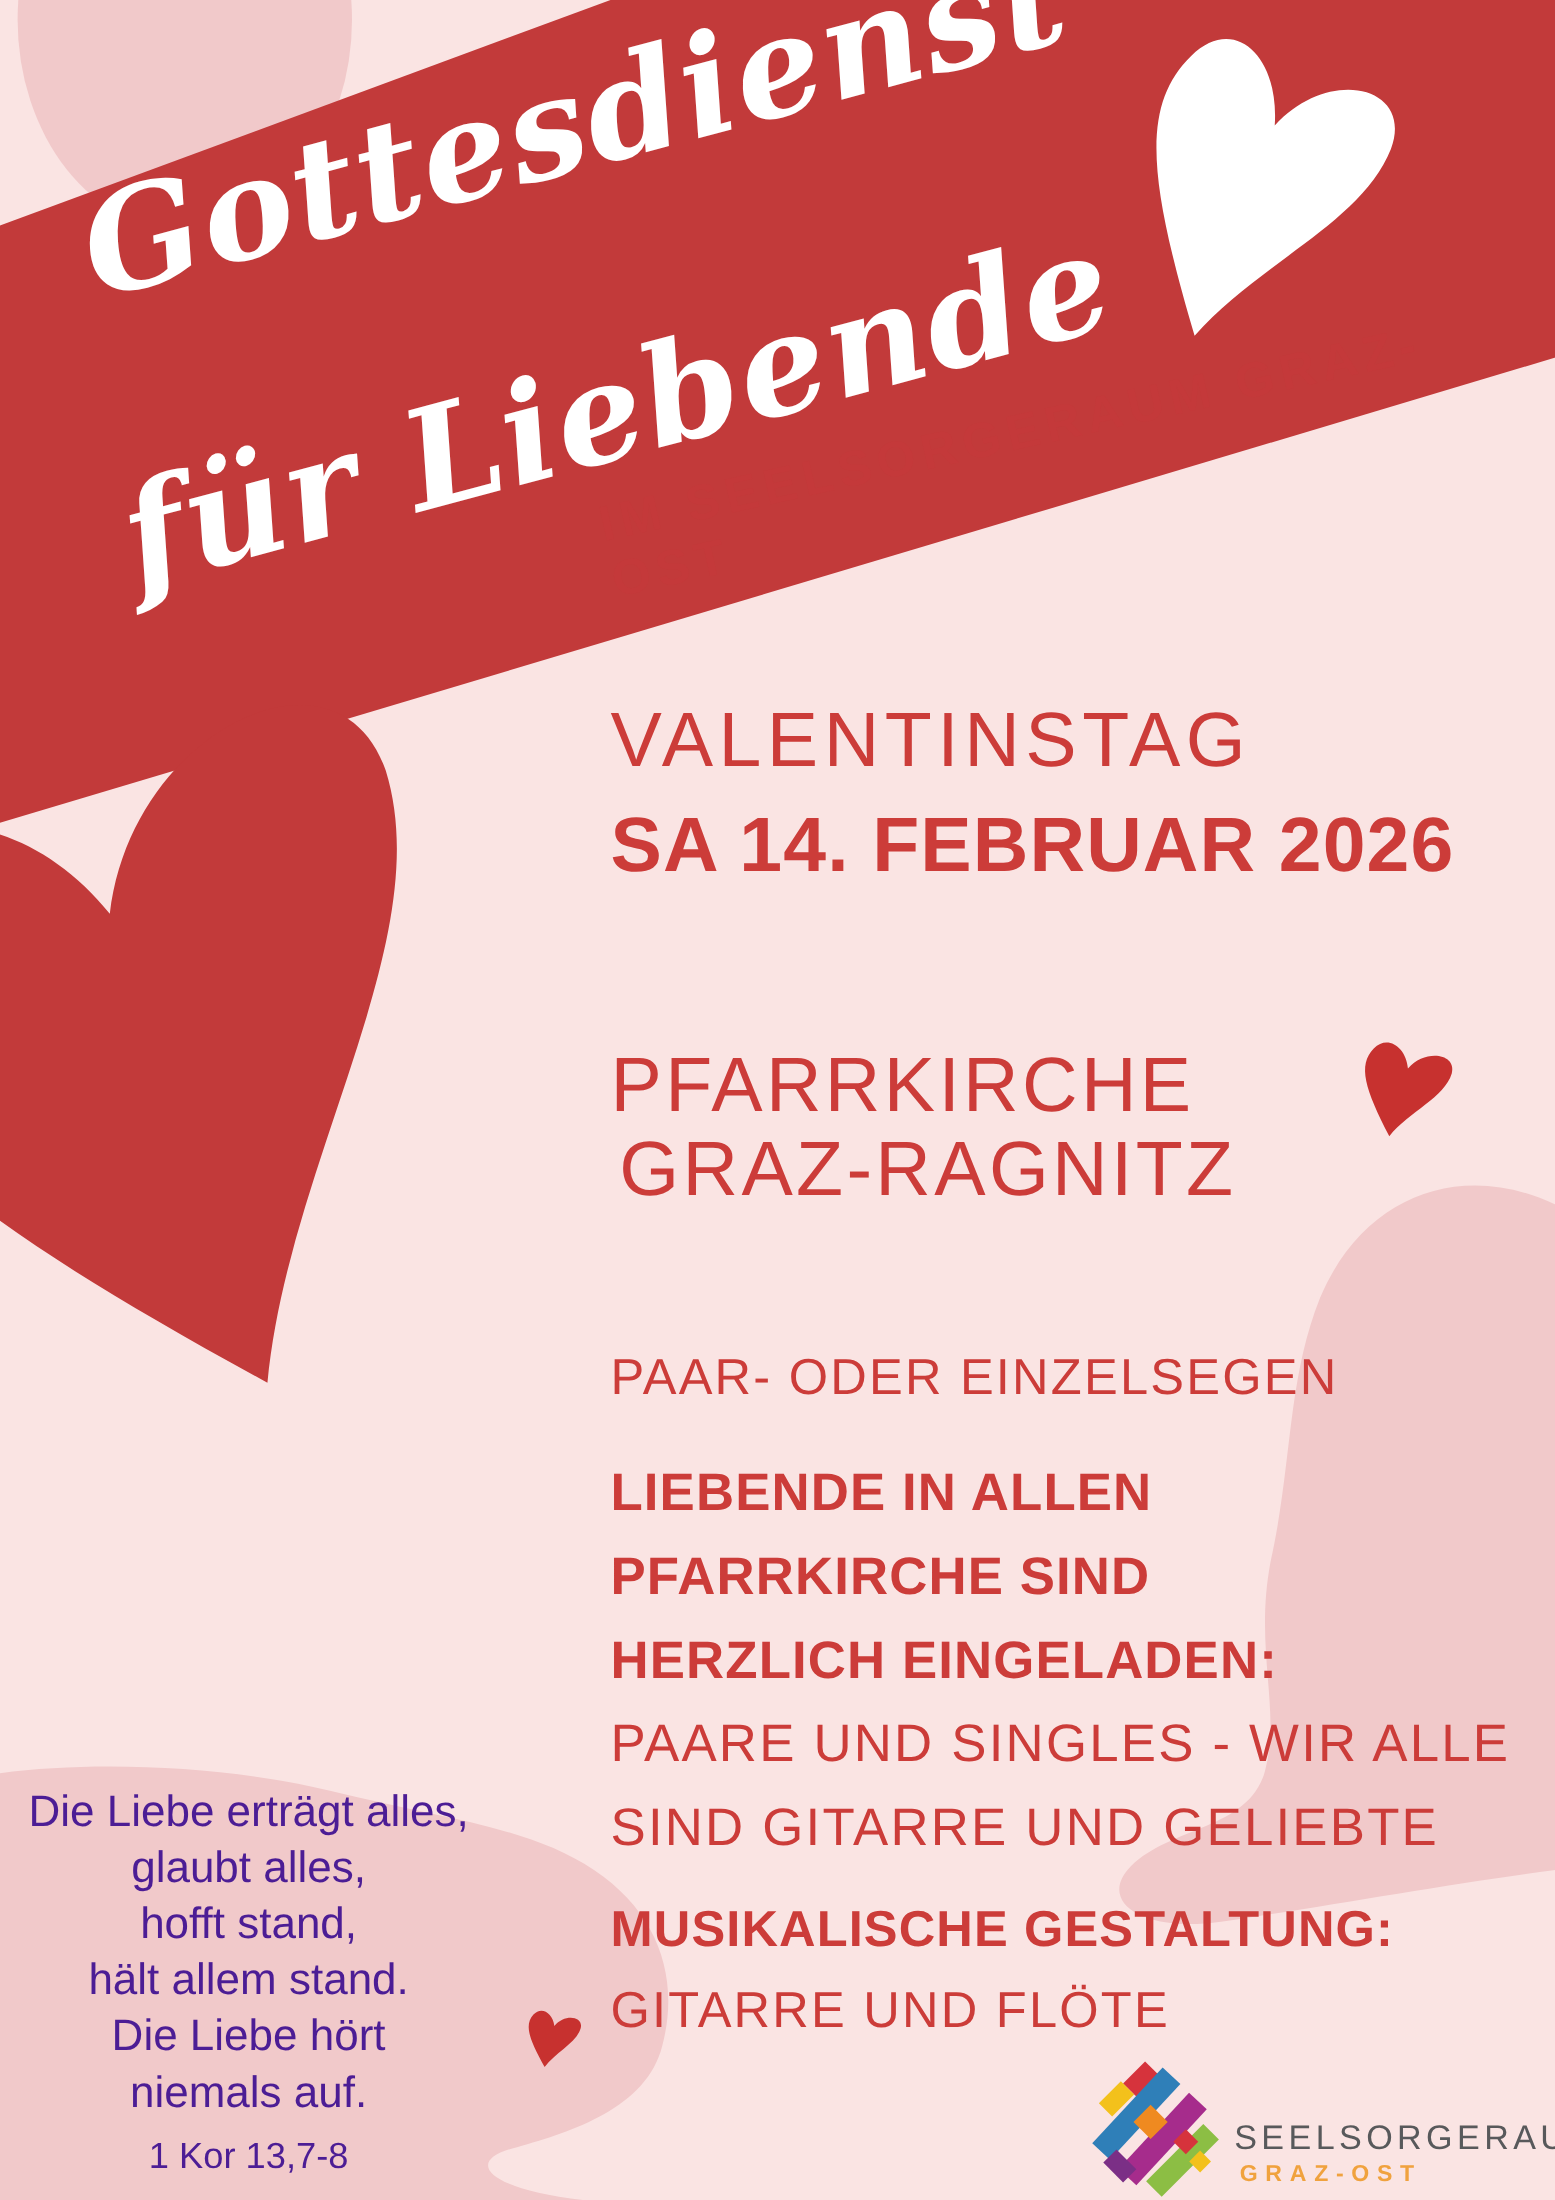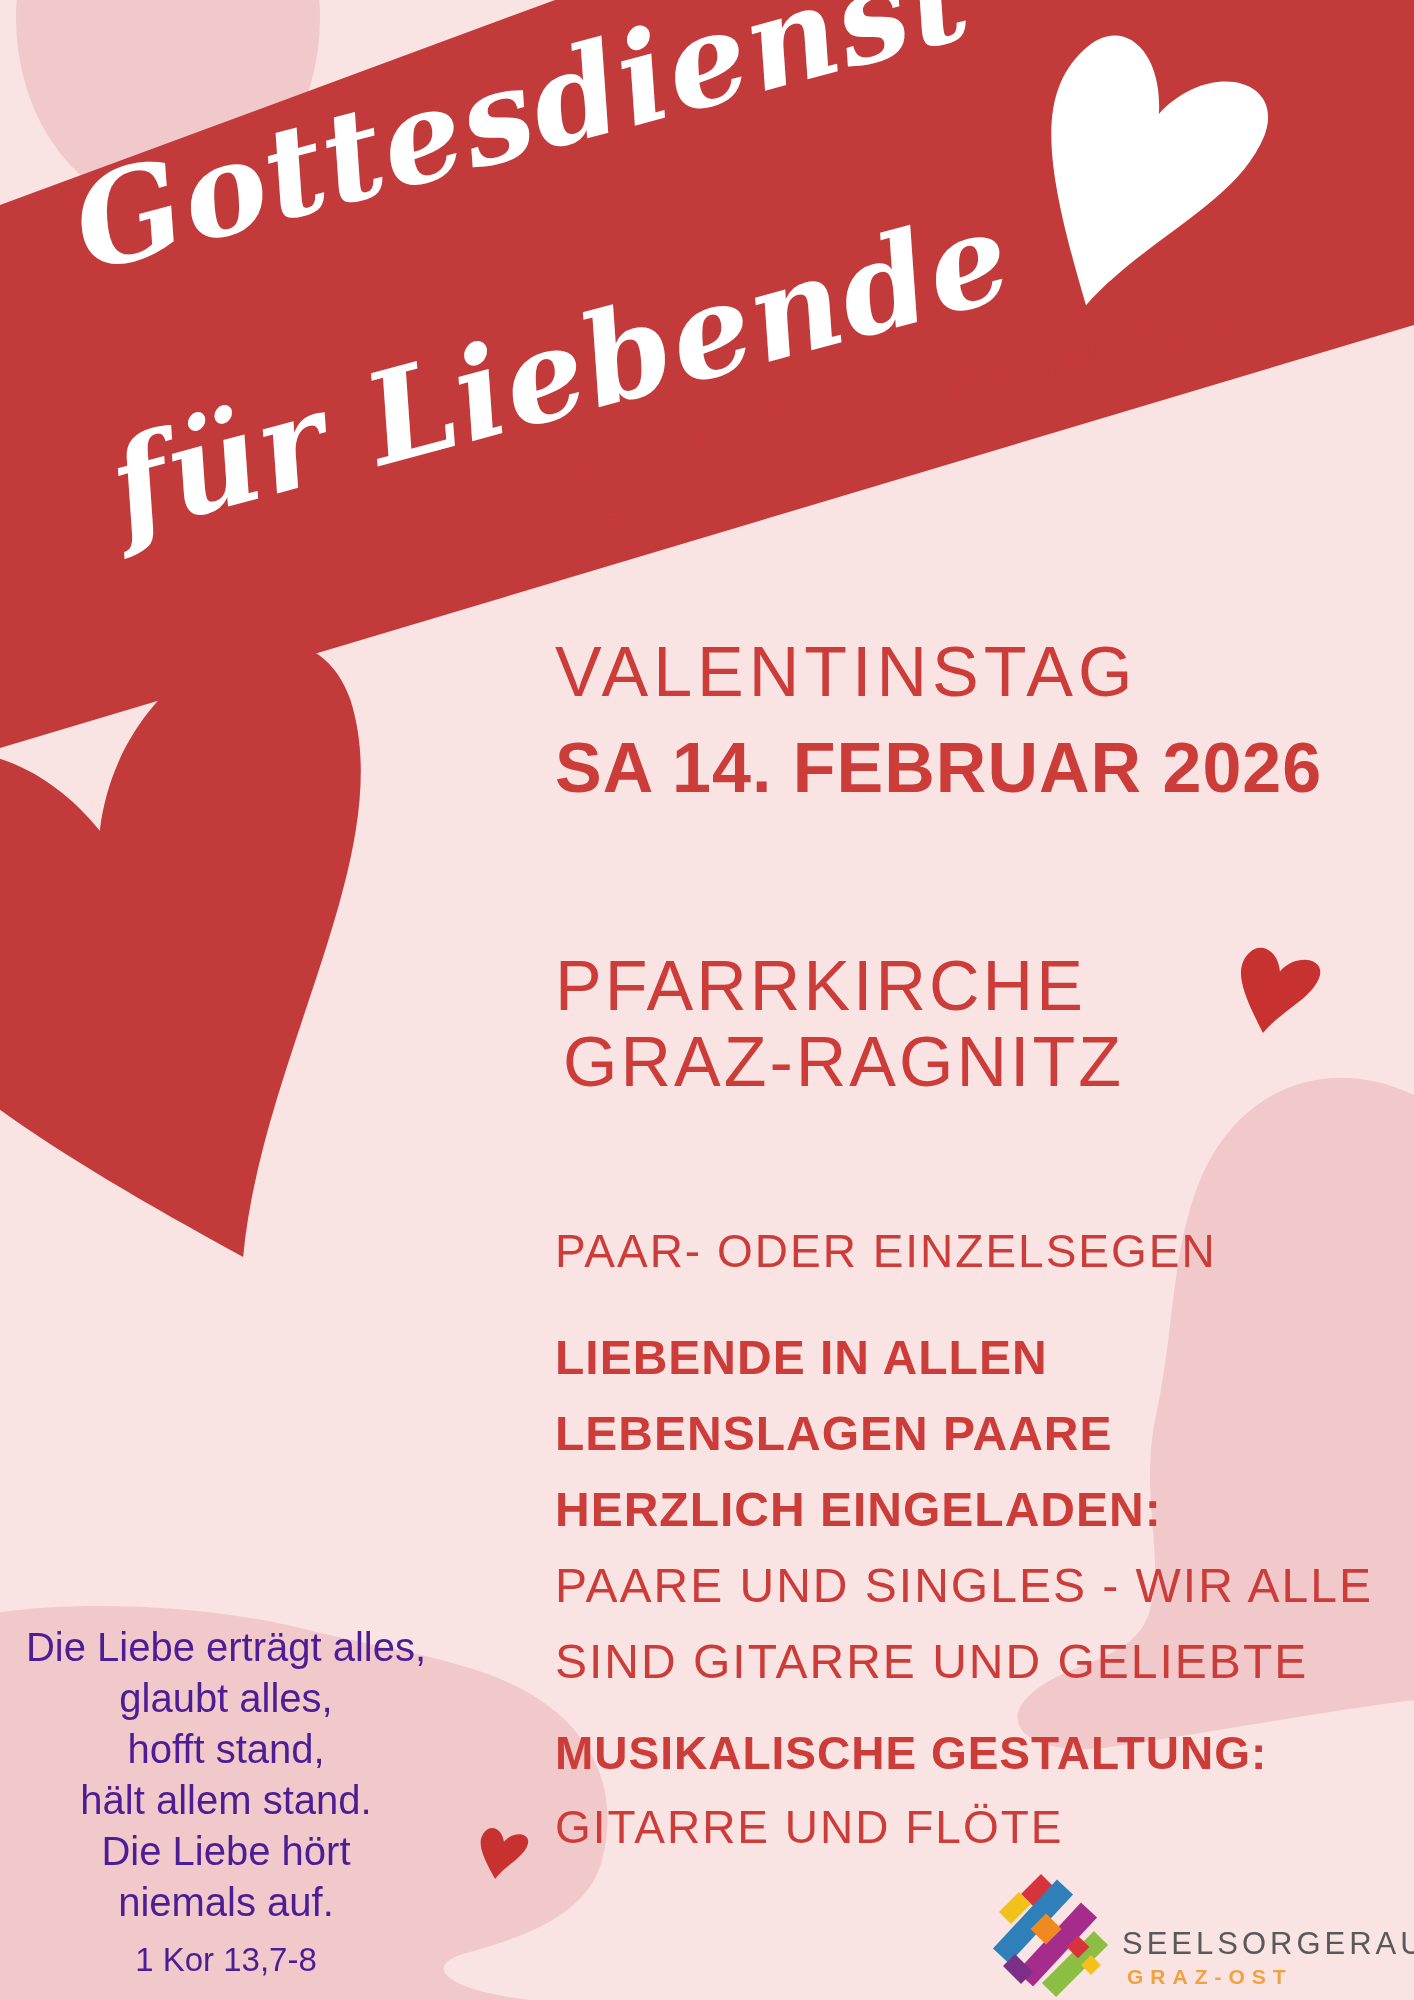--- a/index.html
+++ b/index.html
@@ -124,21 +124,21 @@
   <div class="subheadline">IM SEELSORGERAUM GRAZ-OST</div>
 
   <div class="line big1" style="left:555px;top:632px;">VALENTINSTAG</div>
   <div class="line big2" style="left:555px;top:728px;">SA 14. FEBRUAR 2026</div>
   <div class="line big1" style="left:555px;top:922px;letter-spacing:3px;margin-top:24px;">PFARRKIRCHE</div>
   <div class="line big1" style="left:549px;top:1022px;letter-spacing:3px;margin-left:14px;">GRAZ-RAGNITZ</div>
 
   <div class="line mid" style="left:555px;top:1224px;">PAAR- ODER EINZELSEGEN</div>
 
   <div class="line midb" style="left:555px;top:1330px;">LIEBENDE IN ALLEN</div>
-  <div class="line midb" style="left:555px;top:1406px;">LEBENSLAGEN PAARE</div>
+  <div class="line midb" style="left:555px;top:1406px;">PFARRKIRCHE SIND</div>
   <div class="line midb" style="left:555px;top:1482px;">HERZLICH EINGELADEN:</div>
   <div class="line midr" style="left:555px;top:1558px;">PAARE UND SINGLES - WIR ALLE</div>
   <div class="line midr" style="left:555px;top:1634px;">SIND GITARRE UND GELIEBTE</div>
 
   <div class="line midb" style="left:555px;top:1726px;font-size:46px;">MUSIKALISCHE GESTALTUNG:</div>
   <div class="line mid" style="left:555px;top:1800px;">GITARRE UND FLÖTE</div>
 
   <div class="quote">
     <div>Die Liebe erträgt alles,</div>
     <div>glaubt alles,</div>

